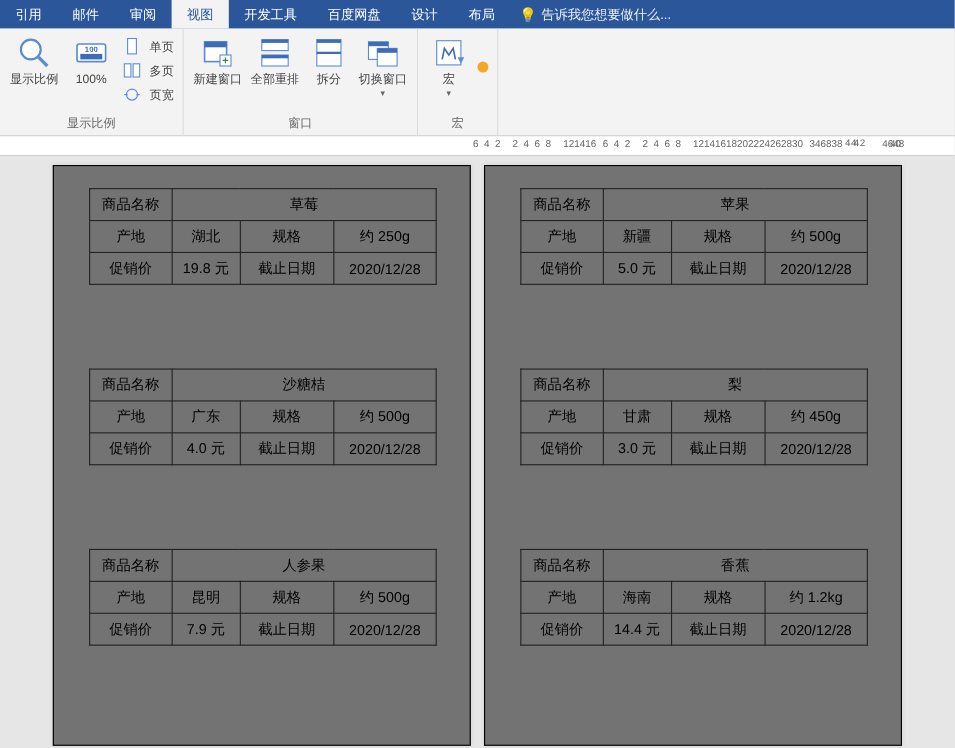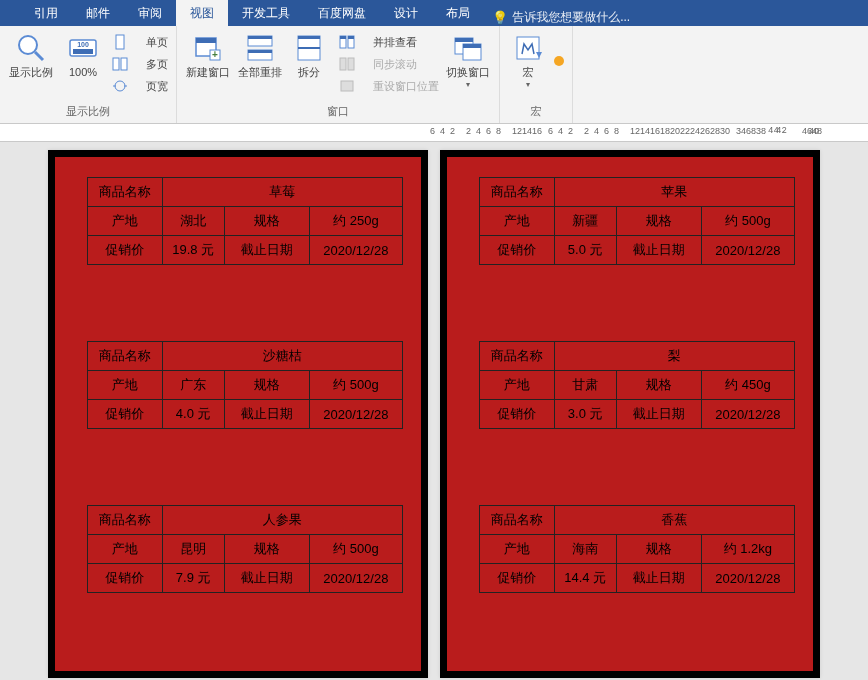--- a/index.html
+++ b/index.html
@@ -1,53 +1,53 @@
 <!DOCTYPE html>
 <html><head>
 <meta charset="utf-8">
 <style>
 * { margin:0; padding:0; box-sizing:border-box; font-family:"Microsoft YaHei","SimSun",sans-serif; }
 body { background:#e6e6e6; width:868px; height:680px; overflow:hidden; font-size:12px; }
 
 
-.tab-strip { height:26px; background:#2b579a; display:flex; align-items:flex-end; color:#fff; font-size:12px;padding-left:20px; }
+.tab-strip { height:26px; background:#2b579a; display:flex; align-items:center; color:#fff; font-size:12px; }
 .tab { padding:0 14px; height:26px; line-height:26px; cursor:pointer; }
 .tab.active { background:#f3f3f3; color:#2b579a; }
 .tellme { display:flex; align-items:center; padding:0 8px; opacity:.9; }
 .bulb { margin-right:4px; font-size:13px; }
 
 
 .ribbon { height:98px; background:#f3f3f3; border-bottom:1px solid #c9c9c9; display:flex; }
 .group { border-right:1px solid #dcdcdc; padding:2px 8px 0; display:flex; flex-direction:column; justify-content:space-between; }
 .group-label { font-size:11px; color:#666; text-align:center; padding-bottom:4px; }
 .group-body { flex:1; display:flex; align-items:flex-start; gap:6px; padding-top:4px;}
 .chk-col { display:flex; flex-direction:column; gap:4px; }
 .chk { display:flex; align-items:center; gap:4px; color:#444; font-size:12px; }
 .chk input { width:13px; height:13px; }
 
 .big-btn { display:flex; flex-direction:column; align-items:center; width:46px; gap:2px; cursor:pointer;}
 .big-btn svg { width:32px; height:32px; }
 .big-btn .lbl { font-size:11px; color:#444; text-align:center; line-height:1.2;}
 .big-btn .caret { font-size:8px; color:#666; line-height:1;}
 
 .small-col { display:flex; flex-direction:column; gap:2px; }
-.small-btn { display:flex; align-items:center; gap:18px; font-size:11px; color:#444; cursor:pointer; height:20px;}
+.small-btn { display:flex; align-items:center; gap:8px; font-size:11px; color:#444; cursor:pointer; height:20px;}
 .small-btn svg { width:16px; height:16px; }
 .small-btn.disabled { color:#aaa; }
 .small-btn.disabled svg * { stroke:#bbb; fill:#ddd; }
 
 .orange-dot{width:10px;height:10px;border-radius:50%;background:#f5a623;margin-top:24px;}
 
 
 .ruler-row { height:18px; background:#fff; border-bottom:1px solid #c9c9c9; position:relative; font-size:9px; color:#666; font-family:"Arial"; }
 .ruler-num { position:absolute; top:2px; }
 
 
 .workspace { position:absolute; top:142px; left:0; right:0; bottom:0; background:#e6e6e6;}
-.page { position:absolute; background:#b91c1c; border:7px solid #000000; box-shadow:0 0 4px rgba(0,0,0,.1);}
+.page { position:absolute; background:#737373; border:1px solid #000000; box-shadow:0 0 4px rgba(0,0,0,.1);}
 .page.left { left:48px; top:8px; width:380px; height:528px;}
 .page.right { left:440px; top:8px; width:380px; height:528px;}
 
 .card { position:absolute; border:1px solid #222; border-collapse:collapse; font-size:13px; color:#000; background:transparent;}
 .card td { border:1px solid #222; padding:5px 0; text-align:center; }
 .c1{width:72px}.c2{width:60px}.c3{width:82px}.c4{width:90px}
 
 </style>
 </head>
 <body>
@@ -133,44 +133,20 @@
           </svg>
         <span class="lbl">全部重排</span>
       </div>
       <div class="big-btn" style="width:40px">
         <svg viewBox="0 0 32 32">
             <rect x="5" y="4" width="22" height="24" fill="#fff" stroke="#5b8bd4"></rect>
             <line x1="5" y1="16" x2="27" y2="16" stroke="#3e6db5" stroke-width="2"></line>
             <rect x="5" y="4" width="22" height="3" fill="#3e6db5"></rect>
           </svg>
         <span class="lbl">拆分</span>
-      </div>
-      <div class="small-col" style="margin-left:4px">
-        <div class="small-btn">
-            <svg viewBox="0 0 16 16">
-              <rect x="1" y="2" width="6" height="12" fill="#fff" stroke="#5b8bd4"></rect>
-              <rect x="1" y="2" width="6" height="3" fill="#3e6db5"></rect>
-              <rect x="9" y="2" width="6" height="12" fill="#fff" stroke="#5b8bd4"></rect>
-              <rect x="9" y="2" width="6" height="3" fill="#3e6db5"></rect>
-            </svg>
-            <span>并排查看</span>
-          </div>
-        <div class="small-btn disabled">
-            <svg viewBox="0 0 16 16">
-              <rect x="1" y="2" width="6" height="12" fill="#eee" stroke="#bbb"></rect>
-              <rect x="9" y="2" width="6" height="12" fill="#eee" stroke="#bbb"></rect>
-            </svg>
-            <span>同步滚动</span>
-          </div>
-        <div class="small-btn disabled">
-            <svg viewBox="0 0 16 16">
-              <rect x="2" y="3" width="12" height="10" fill="#eee" stroke="#bbb"></rect>
-            </svg>
-            <span>重设窗口位置</span>
-          </div>
       </div>
       <div class="big-btn">
         <svg viewBox="0 0 32 32">
             <rect x="3" y="6" width="18" height="16" fill="#fff" stroke="#5b8bd4"></rect>
             <rect x="3" y="6" width="18" height="4" fill="#3e6db5"></rect>
             <rect x="11" y="12" width="18" height="16" fill="#fff" stroke="#5b8bd4"></rect>
             <rect x="11" y="12" width="18" height="4" fill="#3e6db5"></rect>
           </svg>
         <span class="lbl">切换窗口</span>
           <span class="caret">▾</span>

